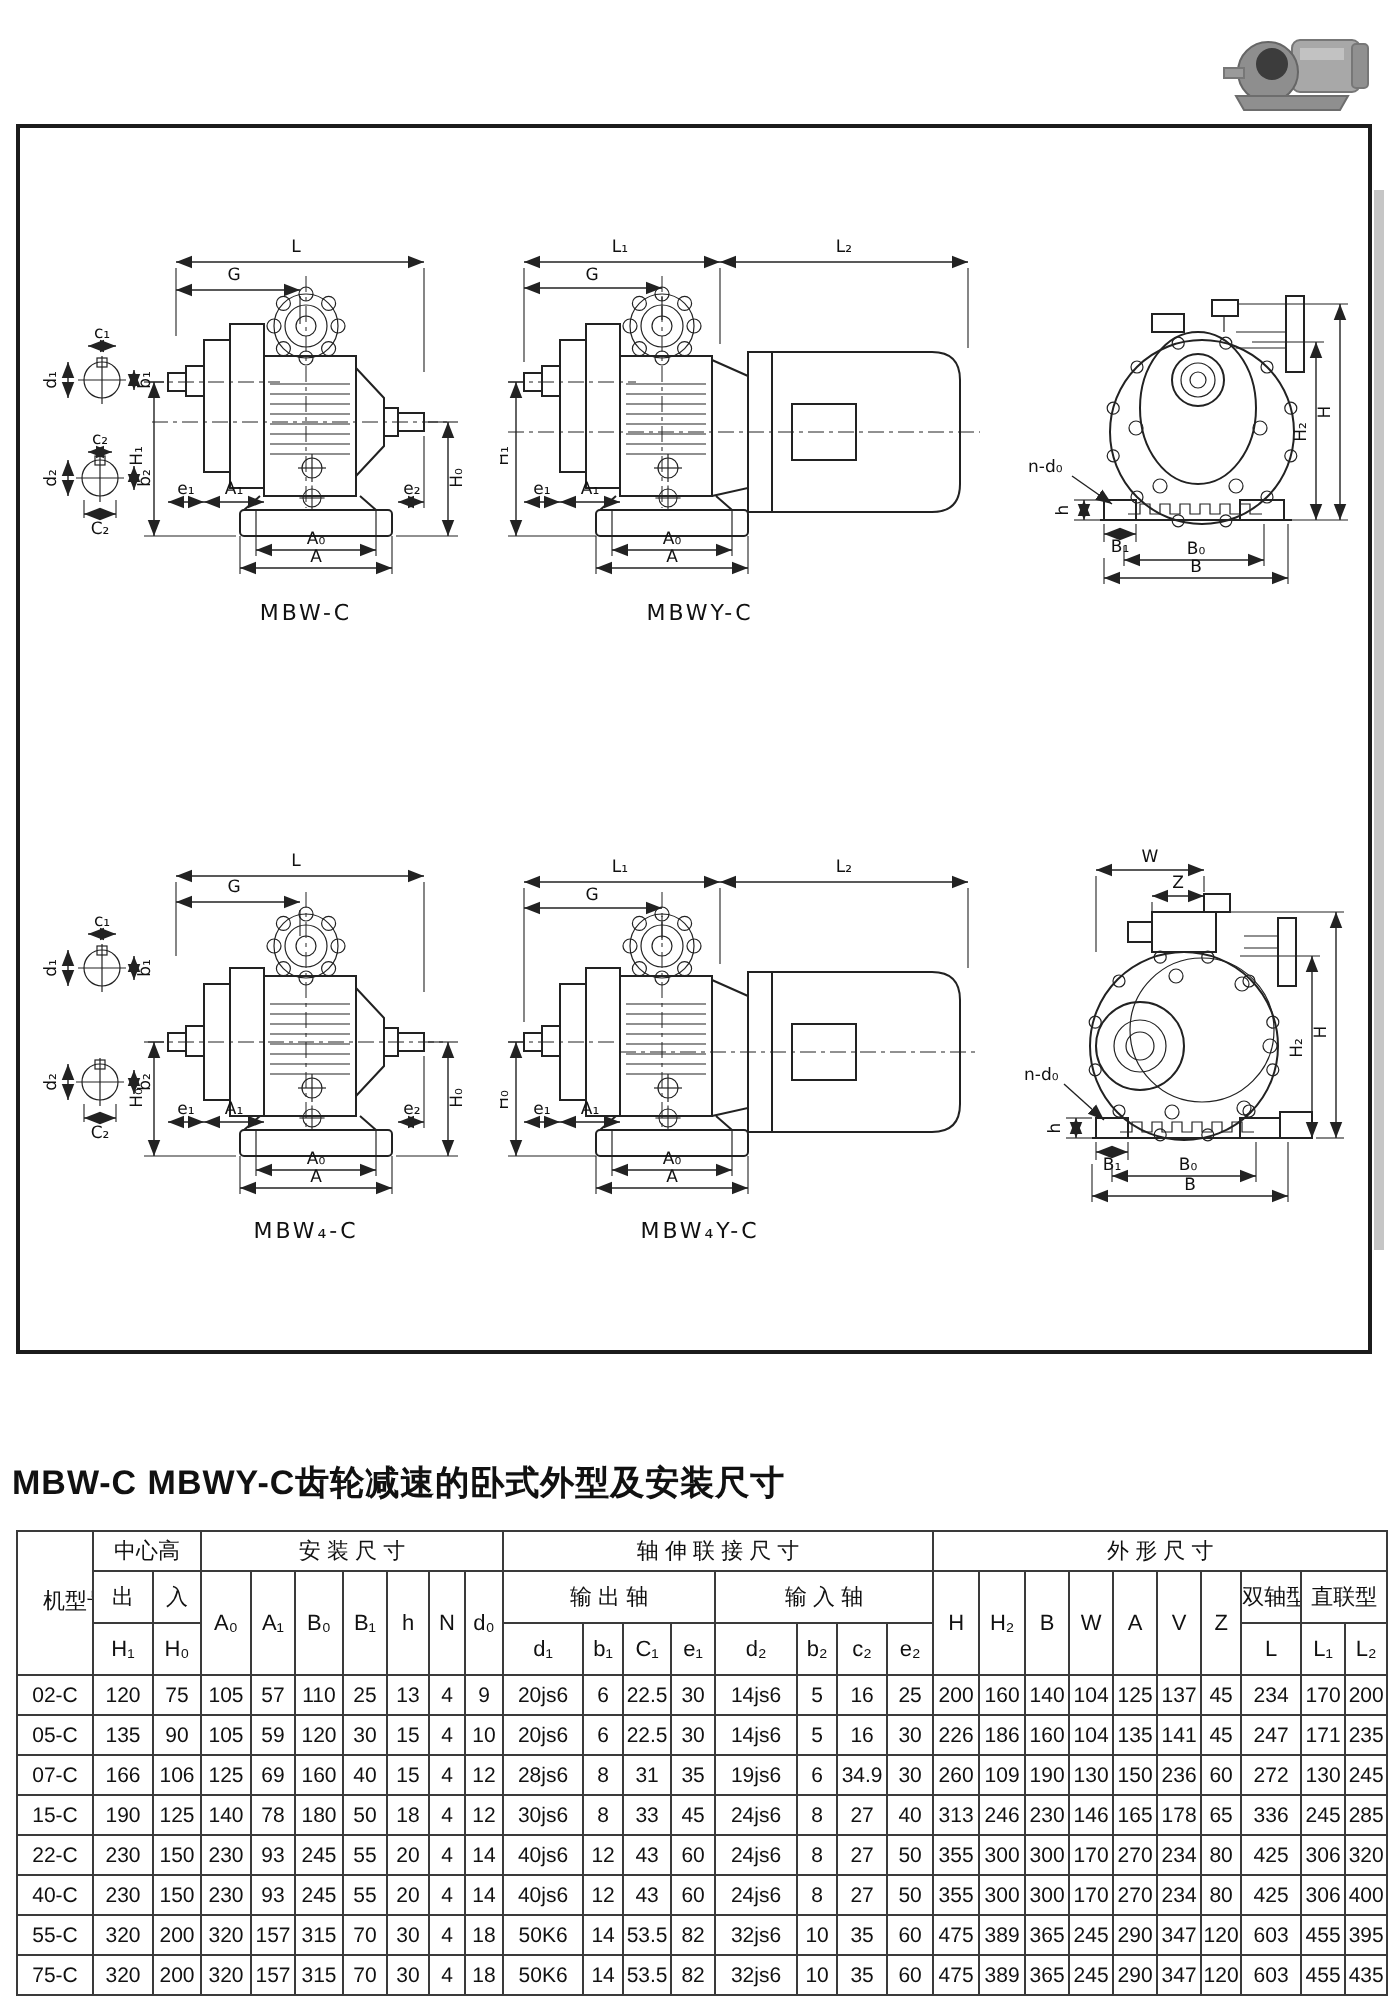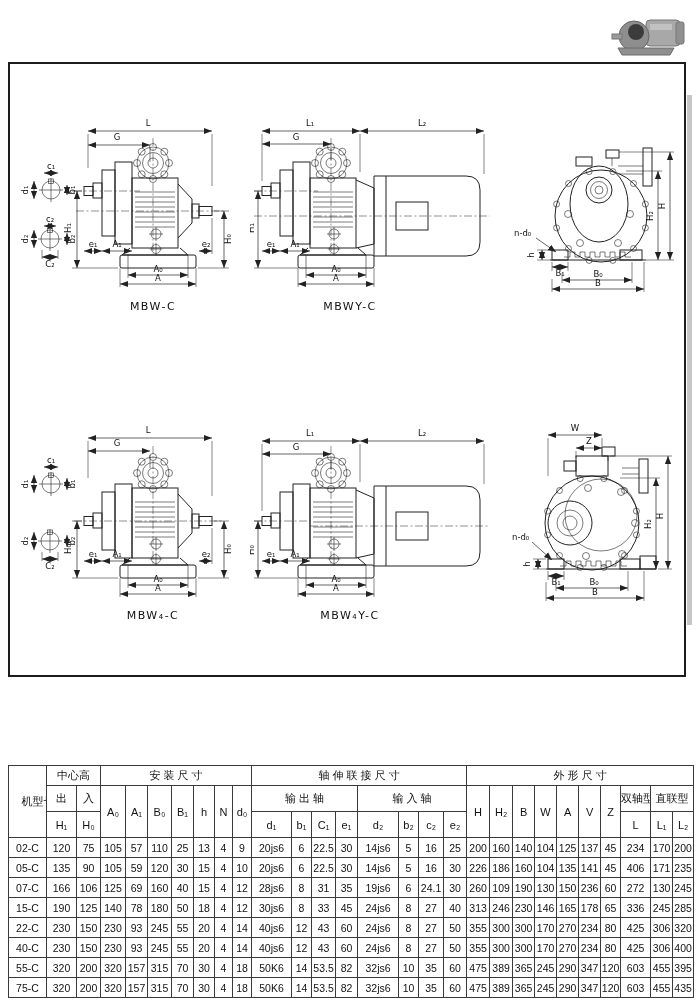--- a/index.html
+++ b/index.html
@@ -419,20 +419,21 @@
       <text class="dl" x="91" y="179" text-anchor="middle">B</text>
     <line class="ext" x1="116" y1="62" x2="156" y2="62"></line>
     <line class="dim" x1="152" y1="62" x2="152" y2="153"></line>
       <text class="dl" transform="rotate(-90 147 108)" x="147" y="108" text-anchor="middle">H₂</text>
     <line class="ext" x1="106" y1="40" x2="168" y2="40"></line>
       <line class="ext" x1="154" y1="153" x2="168" y2="153"></line>
     <line class="dim" x1="164" y1="40" x2="164" y2="153"></line>
       <text class="dl" transform="rotate(-90 159 100)" x="159" y="100" text-anchor="middle">H</text>
   </svg>
 
+  <div class="title">MBW-C MBWY-C齿轮减速的卧式外型及安装尺寸</div>
 
   <table class="spec">
     <colgroup>
       <col style="width:38px">
         <col style="width:30px">
         <col style="width:24px">
         <col style="width:25px">
       <col style="width:22px">
         <col style="width:24px">
         <col style="width:22px">
@@ -554,42 +555,42 @@
           <td>5</td>
           <td>16</td>
           <td>30</td>
           <td>226</td>
           <td>186</td>
           <td>160</td>
           <td>104</td>
           <td>135</td>
           <td>141</td>
           <td>45</td>
-          <td>406</td>
+          <td>247</td>
           <td>171</td>
           <td>235</td>
         </tr>
         <tr>
           <td>07-C</td>
           <td>166</td>
           <td>106</td>
           <td>125</td>
           <td>69</td>
           <td>160</td>
           <td>40</td>
           <td>15</td>
           <td>4</td>
           <td>12</td>
           <td>28js6</td>
           <td>8</td>
           <td>31</td>
           <td>35</td>
           <td>19js6</td>
           <td>6</td>
-          <td>24.1</td>
+          <td>34.9</td>
           <td>30</td>
           <td>260</td>
           <td>109</td>
           <td>190</td>
           <td>130</td>
           <td>150</td>
           <td>236</td>
           <td>60</td>
           <td>272</td>
           <td>130</td>

